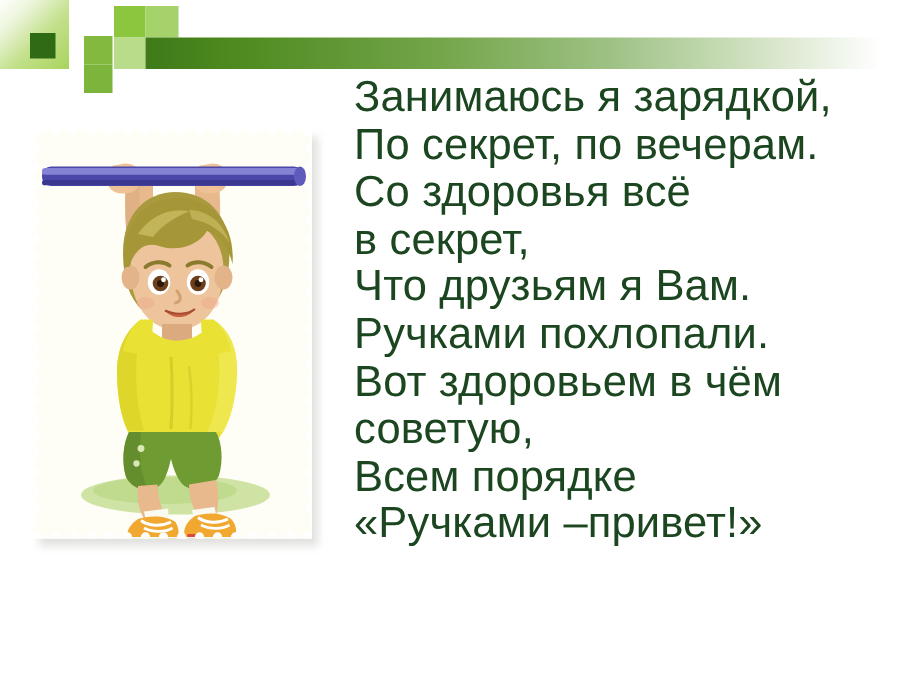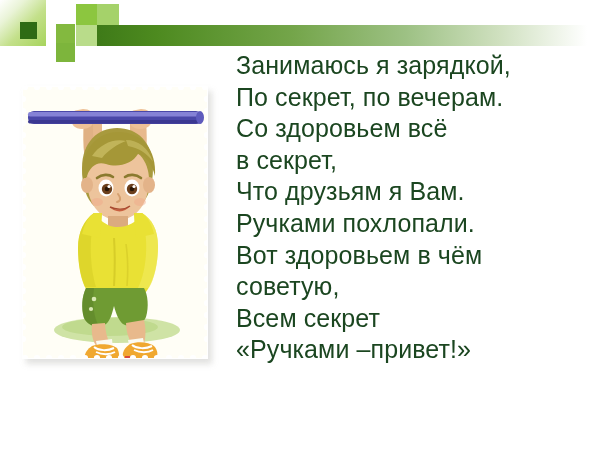--- a/index.html
+++ b/index.html
@@ -76,21 +76,21 @@
 
   
   .poem {
     position: absolute;
     left: 236px;
     top: 50px;
     width: 352px;
   }
   .poem-line {
     color: #1b4620;
-    font-size: 25px;
+    font-size: 29px;
     line-height: 31.6px;
     white-space: pre;
     letter-spacing: 0.1px;
   }
 </style>
 </head>
 <body>
 
 <div id="slide">
 
@@ -357,23 +357,23 @@
             <circle cx="190" cy="246" r="3.1"></circle>
             <circle cx="190" cy="258" r="3.1"></circle>
         </g>
       </svg>
     </div>
   </div>
 
   <div class="poem">
     <div class="poem-line">Занимаюсь я зарядкой,</div>
     <div class="poem-line">По секрет, по вечерам.</div>
-    <div class="poem-line">Со здоровьем всё</div>
+    <div class="poem-line">Со здоровья всё</div>
     <div class="poem-line">в секрет,</div>
     <div class="poem-line">Что друзьям я Вам.</div>
     <div class="poem-line">Ручками похлопали.</div>
     <div class="poem-line">Вот здоровьем в чём</div>
     <div class="poem-line">советую,</div>
-    <div class="poem-line">Всем секрет</div>
+    <div class="poem-line">Всем порядке</div>
     <div class="poem-line">«Ручками –привет!»</div>
   </div>
 
 </div>
 
 </body></html>

